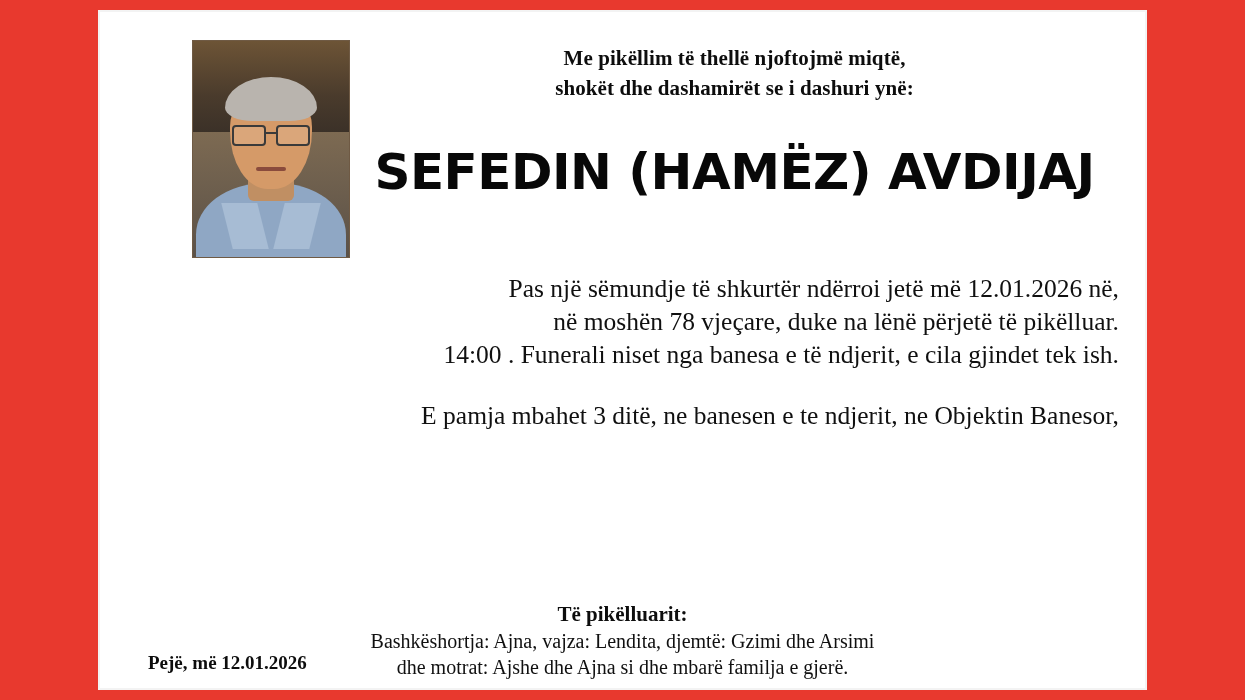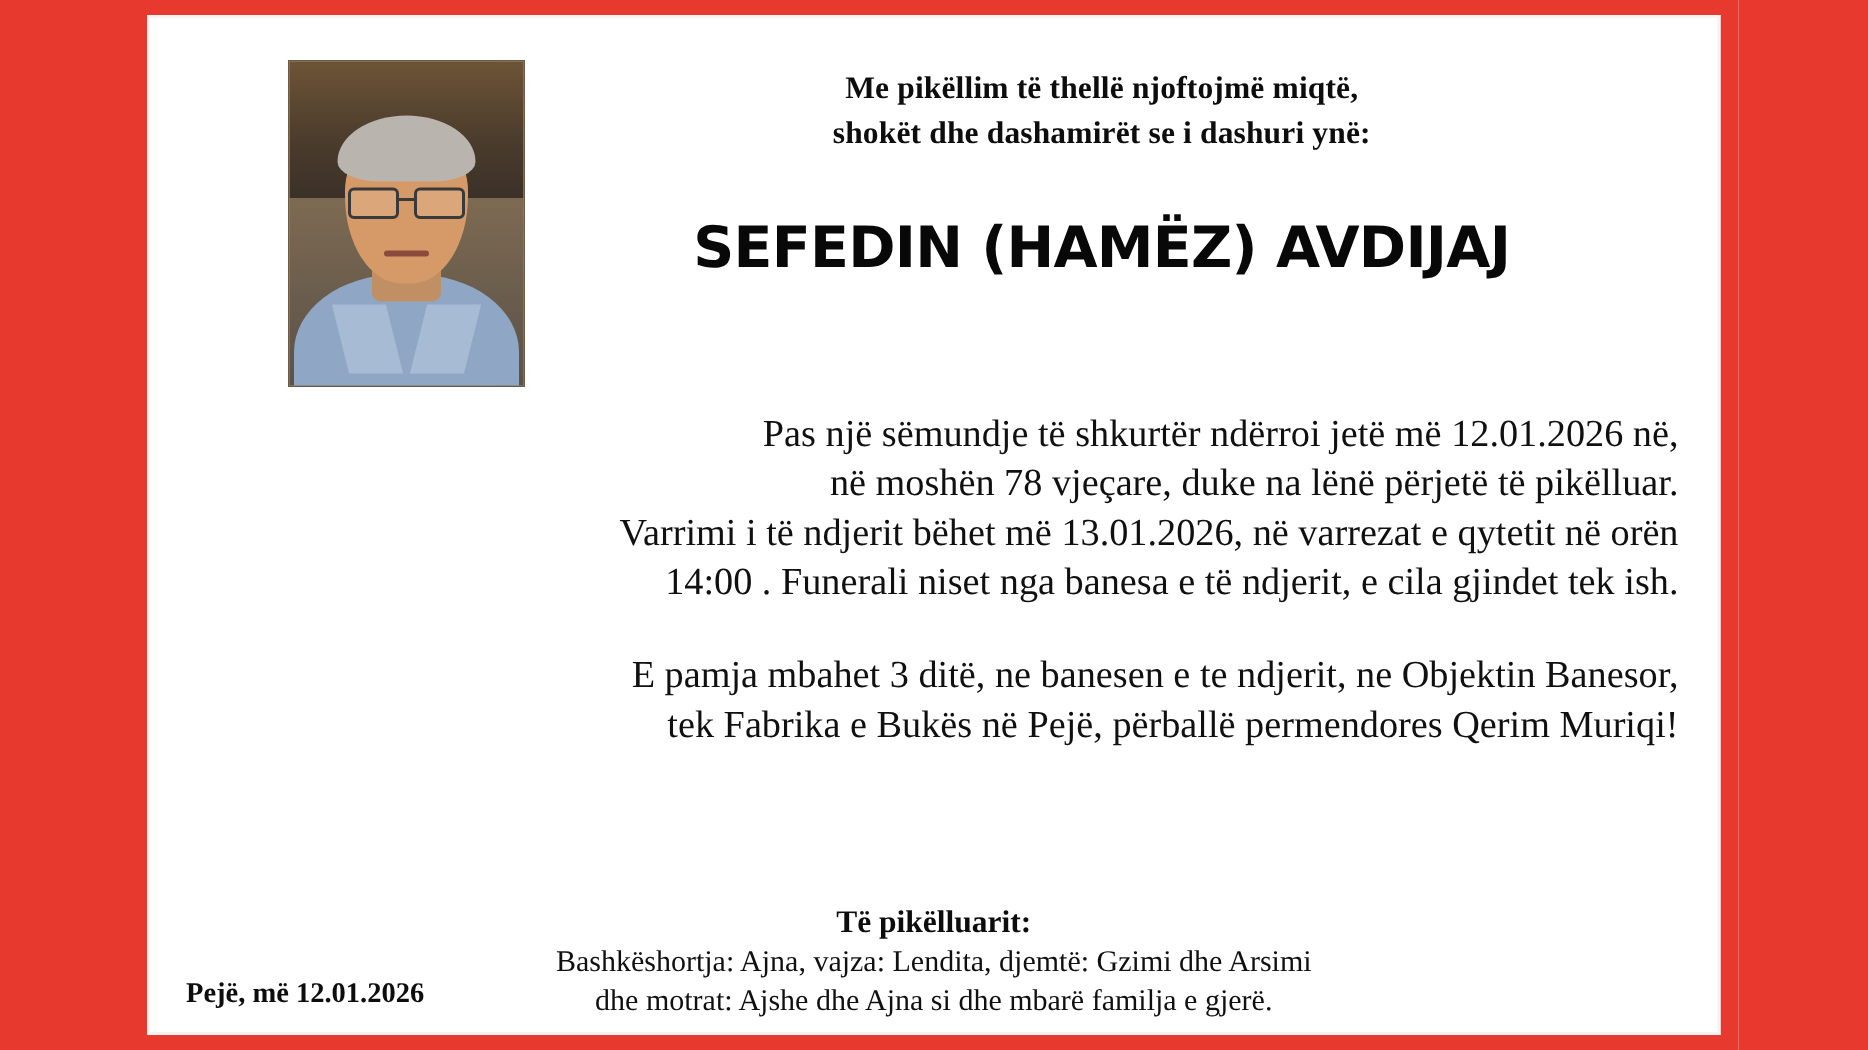--- a/index.html
+++ b/index.html
@@ -170,21 +170,21 @@
     font-weight: bold;
     font-size: 21px;
     line-height: 1.42;
     color: #0d0d0d;
     margin-top: 14px;
     letter-spacing: 0.1px;
   }
   .deceased-name {
     font-family: "DejaVu Sans", sans-serif;
     font-weight: bold;
-    font-size: 38px;
+    font-size: 50px;
     line-height: 1.05;
     color: #080808;
     margin-top: 42px;
     letter-spacing: -0.5px;
     white-space: nowrap;
   }
   .body-text {
     margin-top: 14px;
     text-align: center;
     font-size: 25.5px;
@@ -208,21 +208,21 @@
     color: #0d0d0d;
     line-height: 1.3;
   }
   .mourners .m-line {
     font-size: 20px;
     color: #101010;
     line-height: 1.3;
   }
   .footer-place {
     position: absolute;
-    left: 24px;
+    left: 48px;
     bottom: 14px;
     font-weight: bold;
     font-size: 19px;
     color: #0d0d0d;
   }
   .spacer {
     flex: 1 1 auto;
   }
 </style>
 </head>
@@ -257,25 +257,23 @@
             <div>shokët dhe dashamirët se i dashuri ynë:</div>
           </div>
           <div class="deceased-name">SEFEDIN (HAMËZ) AVDIJAJ</div>
         </div>
 
       </div>
 
       <div class="body-text">
         <p>Pas një sëmundje të shkurtër ndërroi jetë më 12.01.2026 në,</p>
         <p>në moshën 78 vjeçare, duke na lënë përjetë të pikëlluar.</p>
-        <p>Varrimi i të ndjerit bëhet më 13.01.2026, në varrezat e qytetit në orën</p>
         <p>14:00 . Funerali niset nga banesa e të ndjerit, e cila gjindet tek ish.</p>
         <div class="para-gap"></div>
         <p>E pamja mbahet 3 ditë, ne banesen e te ndjerit, ne Objektin Banesor,</p>
-        <p>tek Fabrika e Bukës në Pejë, përballë permendores Qerim Muriqi!</p>
       </div>
 
       <div class="spacer"></div>
 
       <div class="mourners">
         <div class="m-title">Të pikëlluarit:</div>
         <div class="m-line">Bashkëshortja: Ajna, vajza: Lendita, djemtë: Gzimi dhe Arsimi</div>
         <div class="m-line">dhe motrat: Ajshe dhe Ajna si dhe mbarë familja e gjerë.</div>
       </div>
 

